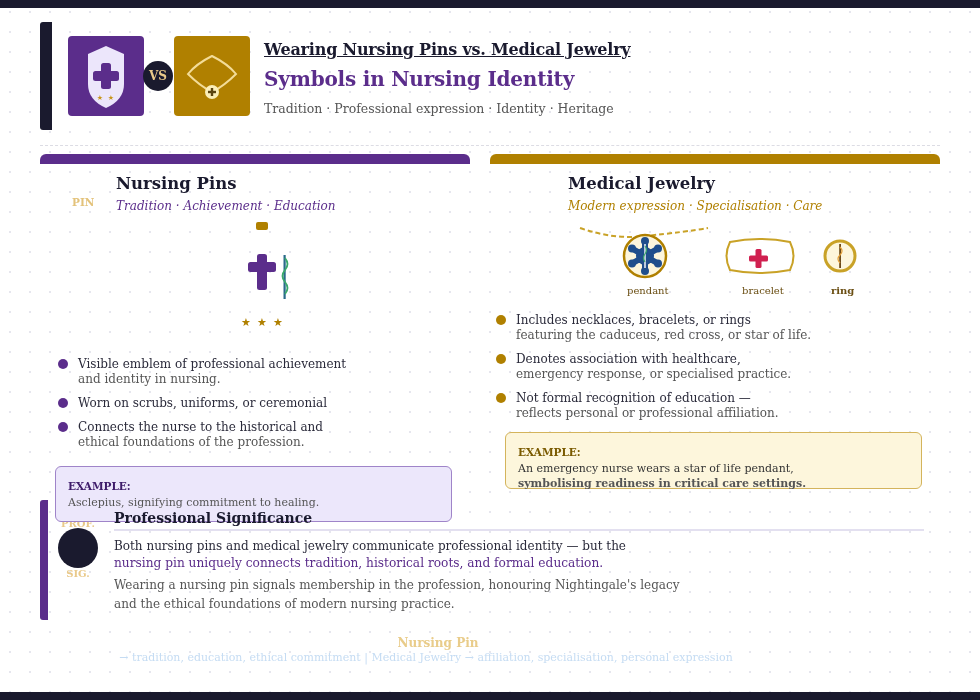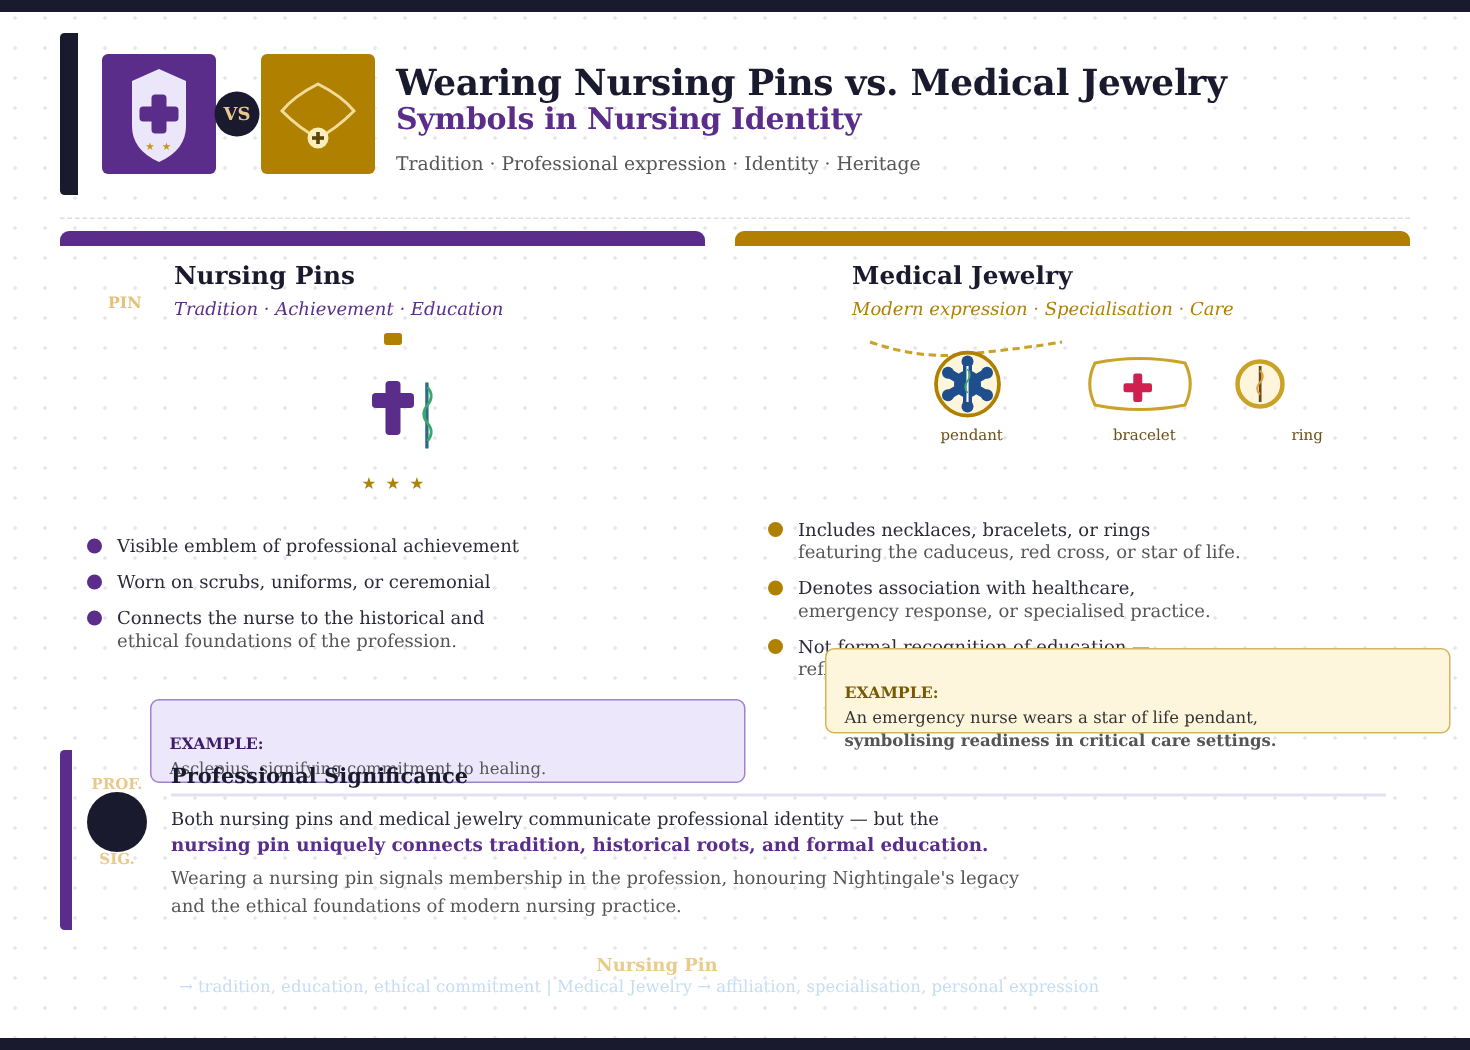--- a/index.html
+++ b/index.html
@@ -19,40 +19,40 @@
   
   .hdr-accent { position: absolute; left: 40px; top: 22px; width: 12px; height: 108px; background: #1a1a2e; border-radius: 3px 0 0 3px; }
   .hdr-icon { position: absolute; top: 36px; width: 76px; height: 80px; border-radius: 4px; }
   .hdr-icon.pin { left: 68px; background: #5b2d8b; }
   .hdr-icon.jewel { left: 174px; background: #b08000; }
   .vs-badge {
     position: absolute; left: 143px; top: 61px; width: 30px; height: 30px; border-radius: 50%;
     background: #1a1a2e; color: #e9c98a; font-weight: bold; font-size: 12px;
     display: flex; align-items: center; justify-content: center;
   }
-  .hdr-title { position: absolute; left: 264px; top: 40px; font-size: 24px; font-weight: bold; color: #1a1a2e; white-space: nowrap; letter-spacing: -0.2px; }
+  .hdr-title { position: absolute; left: 264px; top: 40px; font-size: 16px; font-weight: bold; color: #1a1a2e; white-space: nowrap; letter-spacing: -0.2px; text-decoration: underline; }
   .hdr-subtitle { position: absolute; left: 264px; top: 67px; font-size: 20px; font-weight: bold; color: #5b2d8b; white-space: nowrap; letter-spacing: -0.2px; }
   .hdr-tags { position: absolute; left: 264px; top: 101px; font-size: 12.5px; color: #555; white-space: nowrap; }
   .hdr-divider { position: absolute; left: 40px; top: 145px; width: 900px; border-top: 1.5px dashed #dcdce4; }
 
   
   .panel-bar { position: absolute; top: 154px; height: 10px; border-radius: 6px 6px 0 0; }
   .panel-bar.left { left: 40px; width: 430px; background: #5b2d8b; }
   .panel-bar.right { left: 490px; width: 450px; background: #b08000; }
   .panel-title { position: absolute; top: 174px; font-size: 16.5px; font-weight: bold; color: #1a1a2e; white-space: nowrap; }
   .panel-tag { position: absolute; top: 199px; font-size: 12px; font-style: italic; white-space: nowrap; }
   .pin-label { position: absolute; left: 72px; top: 196px; font-size: 10.5px; font-weight: bold; color: #e3c27a; }
 
   .bullets { position: absolute; list-style: none; }
   .bullets li { position: relative; padding-left: 20px; margin-bottom: 9px; font-size: 12px; line-height: 15px; }
   .bullets li .dot { position: absolute; left: 0; top: 2px; width: 10px; height: 10px; border-radius: 50%; }
   .bullets li .l1 { color: #2a2a3a; display: block; white-space: nowrap; }
   .bullets li .l2 { color: #555; display: block; white-space: nowrap; }
 
-  .example { position: absolute; border-radius: 6px; padding: 22px 12px; font-size: 11px; line-height: 15px; margin-left: 45px; }
+  .example { position: absolute; border-radius: 6px; padding: 12px 12px; font-size: 11px; line-height: 15px; }
   .example .ex-label { font-weight: bold; font-size: 10.5px; display: block; margin-bottom: 1px; }
   .example .ex-l { display: block; white-space: nowrap; }
   .example.left { left: 55px; top: 466px; width: 397px; height: 56px; background: #ece7fb; border: 1px solid #9f84c9; }
   .example.left .ex-label { color: #3e1c6a; }
   .example.left .ex-l1 { color: #333; }
   .example.left .ex-l2 { color: #555; }
   .example.right { left: 505px; top: 432px; width: 417px; height: 57px; background: #fdf6dc; border: 1px solid #d4b45c; }
   .example.right .ex-label { color: #7a5a00; }
   .example.right .ex-l1 { color: #333; }
   .example.right .ex-l2 { color: #555; font-weight: bold; }
@@ -62,21 +62,21 @@
   
   .sig-accent { position: absolute; left: 40px; top: 500px; width: 8px; height: 120px; background: #5b2d8b; border-radius: 3px 0 0 3px; }
   .sig-badge {
     position: absolute; left: 58px; top: 528px; width: 40px; height: 40px; border-radius: 50%; background: #1a1a2e;
     color: #e9c98a; font-size: 10px; font-weight: bold; line-height: 13px; text-align: center;
     display: flex; flex-direction: column; justify-content: center; gap: 37px;
   }
   .sig-title { position: absolute; left: 114px; top: 510px; font-size: 14px; font-weight: bold; color: #1a1a2e; white-space: nowrap; }
   .sig-rule { position: absolute; left: 114px; top: 529px; width: 810px; height: 2px; background: #e3e0f0; }
   .sig-p1 { position: absolute; left: 114px; top: 539px; font-size: 12px; color: #2a2a3a; white-space: nowrap; }
-  .sig-p2 { position: absolute; left: 114px; top: 556px; font-size: 12.2px; font-weight: bold; color: #5b2d8b; white-space: nowrap; }
+  .sig-p2 { position: absolute; left: 114px; top: 556px; font-size: 12.2px; font-weight: normal; color: #5b2d8b; white-space: nowrap; }
   .sig-p3 { position: absolute; left: 114px; top: 576px; font-size: 12px; color: #555; white-space: nowrap; line-height: 19px; }
 
   .footer-title { position: absolute; left: 0; width: 876px; top: 636px; text-align: center; font-size: 12px; font-weight: bold; color: #e9cc8a; }
   .footer-text { position: absolute; left: 0; width: 852px; top: 651px; text-align: center; font-size: 11px; color: #c5dcf3; white-space: nowrap; }
 </style>
 </head>
 <body>
 
 <div class="topbar"></div>
 
@@ -127,20 +127,21 @@
     <text x="10" y="108" font-size="11" fill="#b08000" text-anchor="middle">★</text>
     <text x="26" y="108" font-size="11" fill="#b08000" text-anchor="middle">★</text>
     <text x="42" y="108" font-size="11" fill="#b08000" text-anchor="middle">★</text>
   </g>
 </svg>
 
 <ul class="bullets" style="left:58px; top:357px;">
   <li>
     <span class="dot" style="background:#5b2d8b;"></span>
     <span class="l1">Visible emblem of professional achievement</span>
+    <span class="l2">and identity in nursing.</span>
   </li>
   <li>
     <span class="dot" style="background:#5b2d8b;"></span>
     <span class="l1">Worn on scrubs, uniforms, or ceremonial</span>
   </li>
   <li>
     <span class="dot" style="background:#5b2d8b;"></span>
     <span class="l1">Connects the nurse to the historical and</span>
     <span class="l2">ethical foundations of the profession.</span>
   </li>
@@ -176,23 +177,23 @@
   </g>
   <g>
     <circle cx="265" cy="34" r="15" fill="#fdf6dc" stroke="#c9a227" stroke-width="3"></circle>
     <rect x="264.2" y="22" width="1.8" height="24" fill="#6b4a1a"></rect>
     <path d="M265 25 Q269 29 265 33 Q261 37 265 41" fill="none" stroke="#e3a03a" stroke-width="1.2"></path>
   </g>
 </svg>
 
 <div class="jewel-label" style="left:627px;">pendant</div>
 <div class="jewel-label" style="left:742px;">bracelet</div>
-<div class="jewel-label" style="left:861px;">ring</div>
-
-<ul class="bullets" style="left:512px; top:313px;margin-top:33px;">
+<div class="jewel-label" style="left:831px;font-weight:bold;">ring</div>
+
+<ul class="bullets" style="left:496px; top:313px;">
   <li>
     <span class="dot" style="background:#b08000;"></span>
     <span class="l1">Includes necklaces, bracelets, or rings</span>
     <span class="l2">featuring the caduceus, red cross, or star of life.</span>
   </li>
   <li>
     <span class="dot" style="background:#b08000;"></span>
     <span class="l1">Denotes association with healthcare,</span>
     <span class="l2">emergency response, or specialised practice.</span>
   </li>

